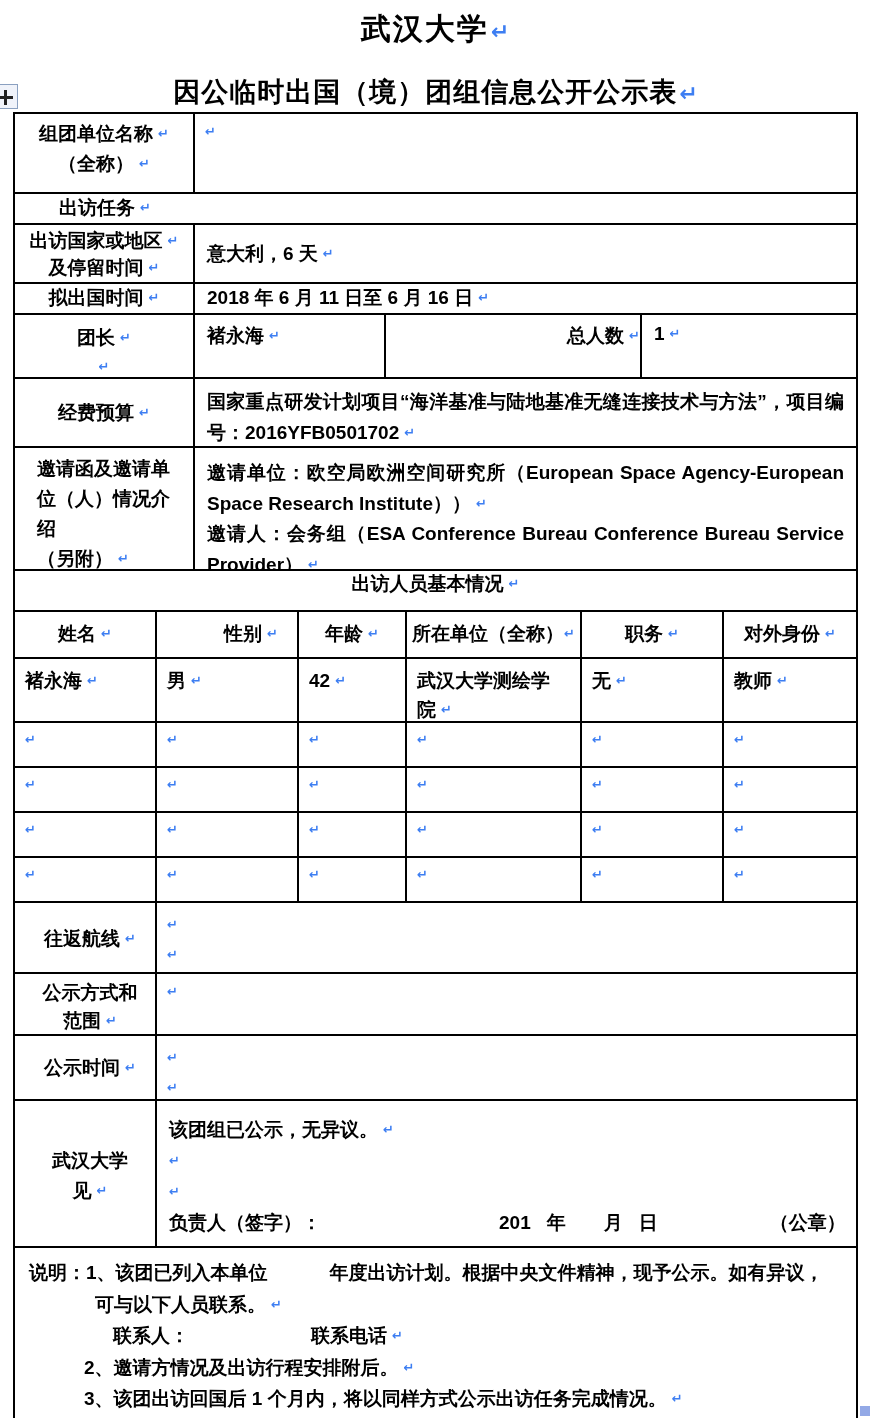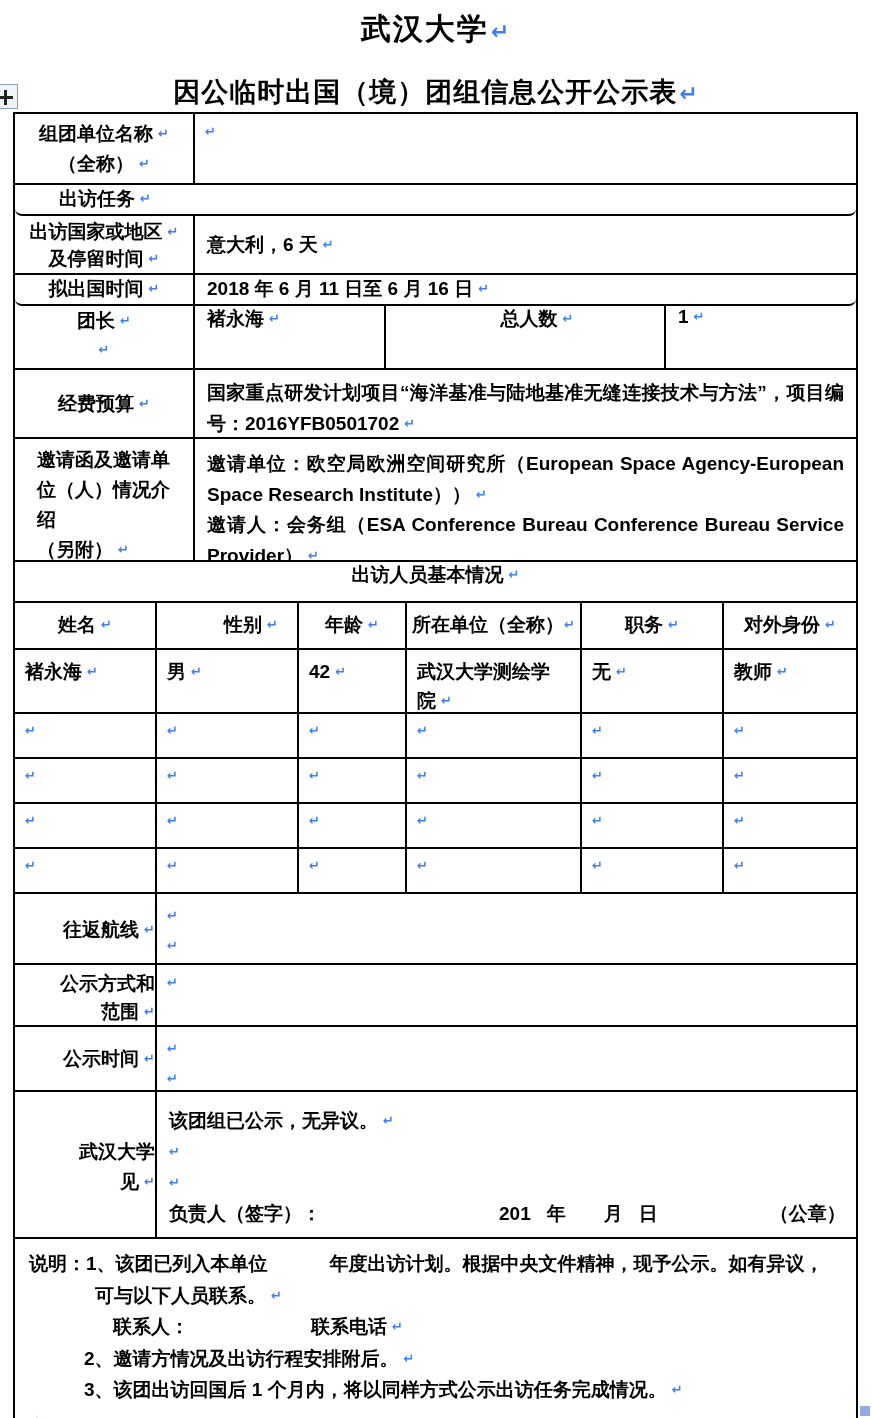--- a/index.html
+++ b/index.html
@@ -13,32 +13,32 @@
   .subtitle{ text-align: center; font-size: 27px; padding-top: 24px; letter-spacing: 1px; }
   .m  { color:#3d7ef2; font-size:13px; margin-left:5px; vertical-align:2px; }
   .m-lg { color:#3d7ef2; font-size:22px; margin-left:2px; vertical-align:0; }
   .mblock { display:block; line-height:30px; }
   .tbl { position:absolute; left:13px; top:112px; width:845px; border:2px solid #000; background:#fff; }
   .row { display:flex; border-bottom:2px solid #000; }
   .row:last-child { border-bottom:none; }
   .c { border-right:2px solid #000; overflow:hidden; }
   .c:last-child { border-right:none; }
   .lab  { width:180px; text-align:center; }
-  .lab2 { width:142px; text-align:right; padding-left:10px; }
+  .lab2 { width:142px; text-align:center; padding-left:10px; }
   .val  { flex:1; }
   .ctrline { display:block; line-height:30px; }
   .just { text-align:justify; }
   
   .r1 .lab { padding-top:5px; }  .r1 .val { padding:7px 10px; }
-  .r31 { line-height:27px;border-radius:7px; }     .r31 .val { padding-left:12px; }
+  .r31 { line-height:27px; }     .r31 .val { padding-left:12px; }
   .r3 .lab { padding-top:2px; } .r3 .lab .ctrline { line-height:27px; }
   .r3 .val { padding:16px 12px 0; }
-  .r5 .c { }
+  .r5 .c { padding-top:8px; }
   .r5 .name { width:191px; padding-left:12px; }
-  .r5 .tot  { width:256px; text-align:center;margin-left:24px; }
+  .r5 .tot  { width:256px; text-align:right; }
   .r5 .tval { flex:1; padding-left:12px; }
   .r5 .lab .ctrline { line-height:29px; }
   .r6 .lab { padding-top:21px; }
   .r6 .val { padding:7px 12px; line-height:31px; }
   .r7 .lab { text-align:left; padding:6px 22px; line-height:30px; }
   .r7 .val { padding:10px 12px; line-height:30.5px; }
   .r8 { line-height:26px; text-align:center; }
   .ph .c { text-align:center; line-height:43px; }
   .pd .c { padding:7px 12px 0 10px; line-height:29px; }
   .pe .c { padding:6px 0 0 10px; }
@@ -72,21 +72,21 @@
 <div class="subtitle"><span>因公临时出国（境）团组信息公开公示表</span><span class="m-lg">↵</span></div>
 
 <div class="move-handle">
     <div class="bh"></div>
     <div class="bv"></div>
   </div>
 <div class="resize-handle"></div>
 
 <div class="tbl">
 
-  <div class="row r1" style="height:71px">
+  <div class="row r1" style="height:80px">
     <div class="c lab">
       <span class="ctrline"><span>组团单位名称</span><span class="m">↵</span></span>
       <span class="ctrline"><span>（全称）</span><span class="m">↵</span></span>
     </div>
     <div class="c val"><span class="m" style="margin-left:0">↵</span></div>
   </div>
 
   <div class="row r31" style="height:31px">
     <div class="c lab"><span>出访任务</span><span class="m">↵</span></div>
   </div>

